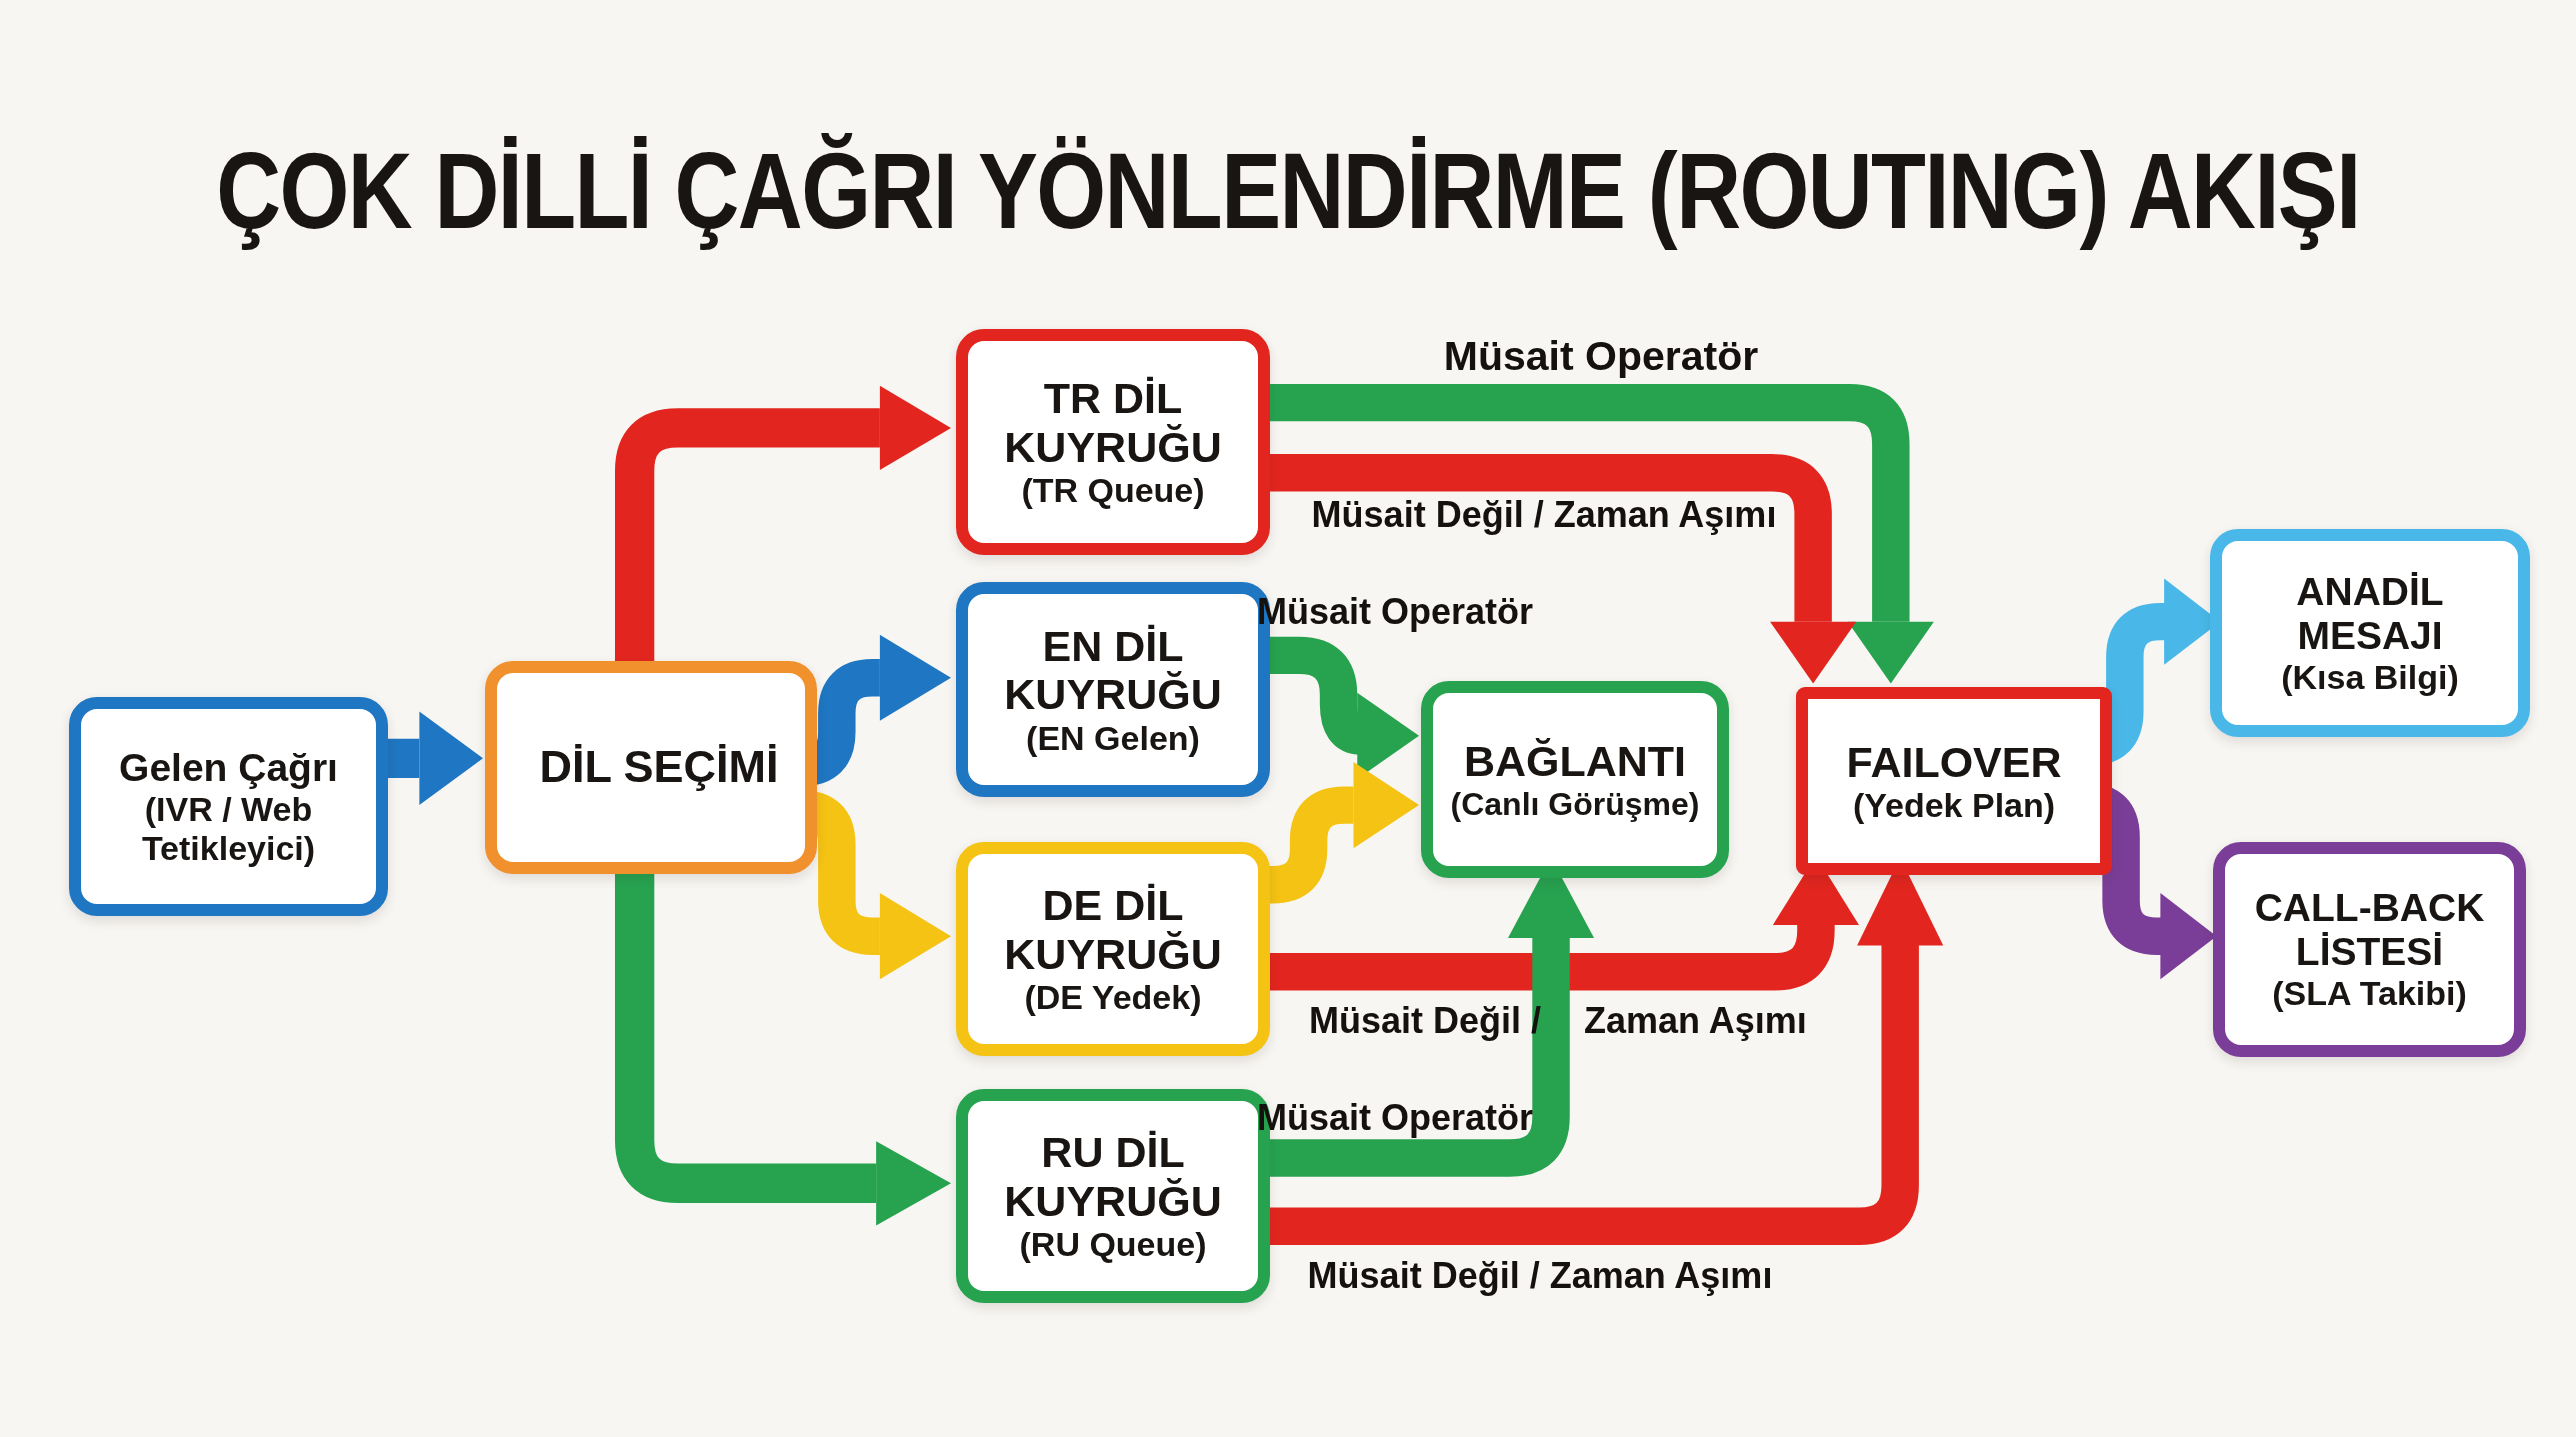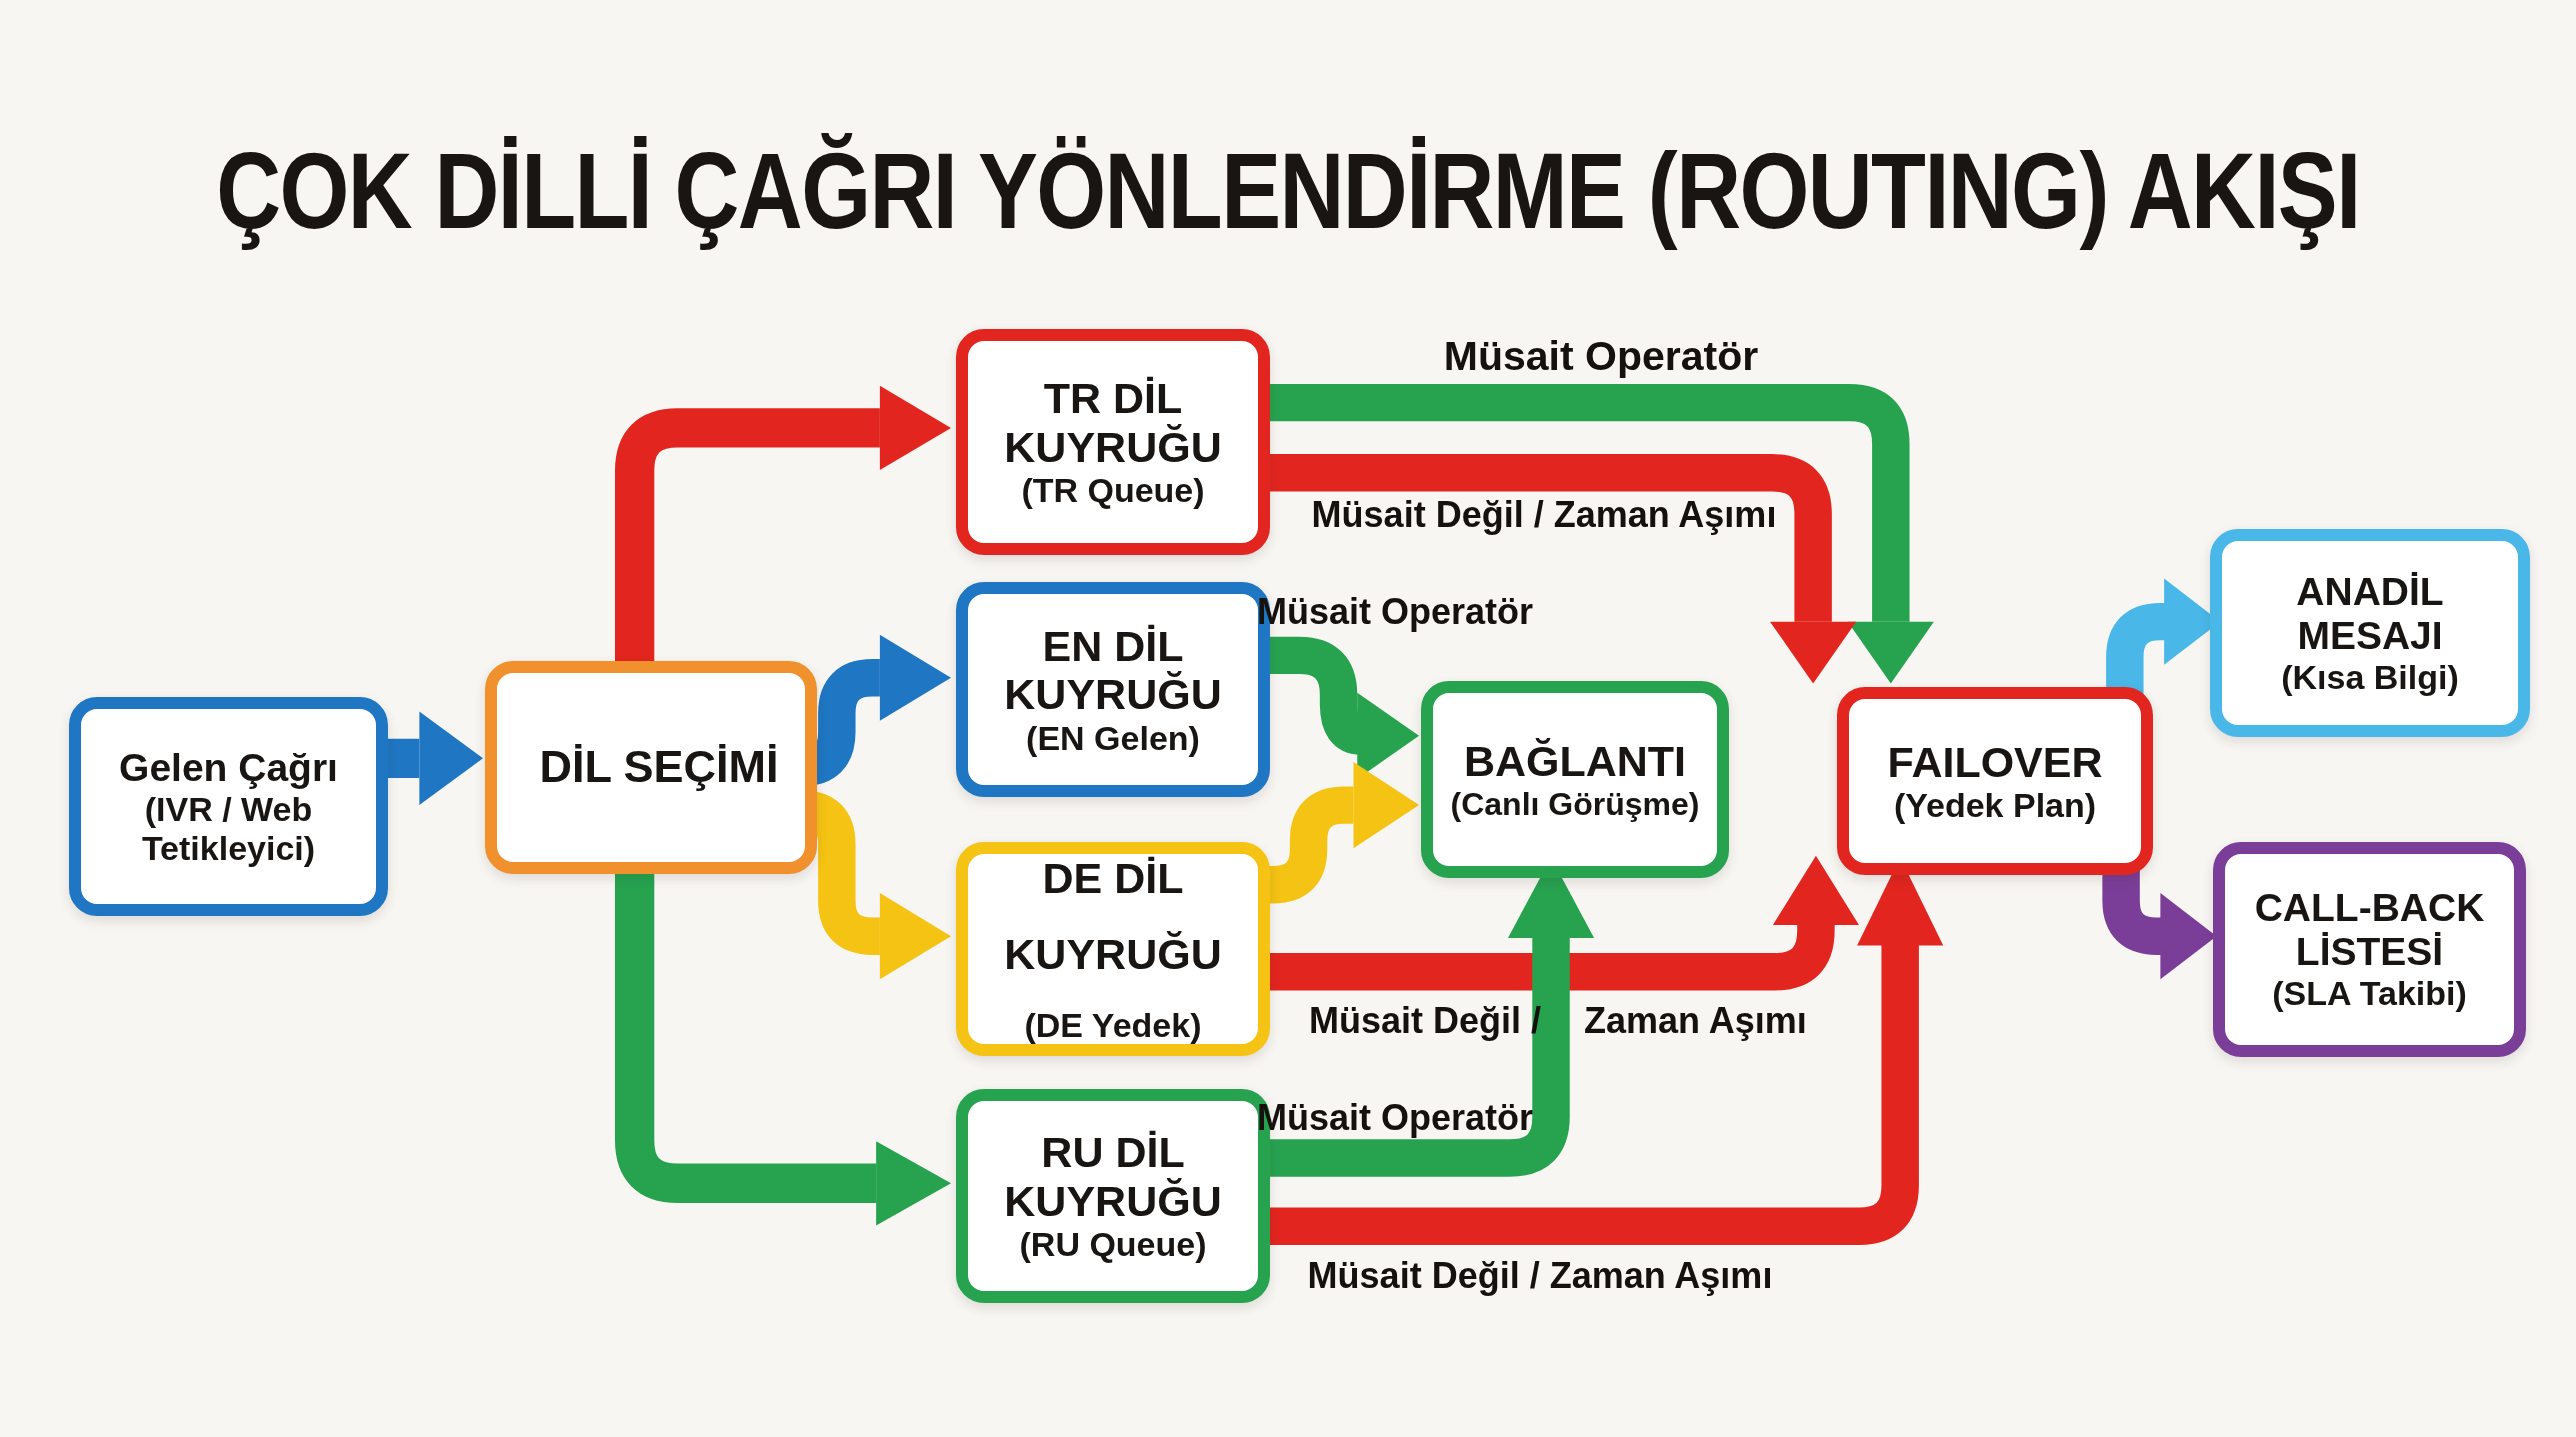--- a/index.html
+++ b/index.html
@@ -23,21 +23,21 @@
     text-align:center;line-height:1.13;
     box-shadow:0 4.7px 11.2px rgba(40,35,30,.12);
   }
   .t1{font-weight:700;font-size:43px;}
   .t2{font-weight:700;font-size:34px;}
   .big{font-size:45px;}
   .med{font-size:39px;}
   .b-blue{border-color:#1f76c2;}
   .b-orange{border-color:#f0912e;padding-left:16px;}
   .b-red{border-color:#e2261f;}
-  .b-yellow{border-color:#f4c313;justify-content:space-between;}
+  .b-yellow{border-color:#f4c313;}
   .b-green{border-color:#27a350;}
   .b-lblue{border-color:#49b8e8;}
   .b-purple{border-color:#7b3e98;}
   .elabel{
     position:absolute;font-weight:700;font-size:36px;white-space:nowrap;
     transform:translateX(-50%);color:#15110f;
   }
   .elabel-abs{
     position:absolute;font-weight:700;font-size:36px;white-space:nowrap;color:#15110f;
   }
@@ -127,21 +127,21 @@
     <div class="t1">RU DİL</div>
     <div class="t1">KUYRUĞU</div>
     <div class="t2">(RU Queue)</div>
   </div>
 
   <div class="node b-green" style="left:1421px;top:681px;width:284px;height:173px;">
     <div class="t1">BAĞLANTI</div>
     <div class="t2" style="font-size:32px;">(Canlı Görüşme)</div>
   </div>
 
-  <div class="node b-red" style="left:1837px;top:687px;width:292px;height:164px;">
+  <div class="node b-red" style="left:1796px;top:687px;width:292px;height:164px;border-radius:9px;">
     <div class="t1">FAILOVER</div>
     <div class="t2">(Yedek Plan)</div>
   </div>
 
   <div class="node b-lblue" style="left:2210px;top:529px;width:296px;height:184px;">
     <div class="t1 med">ANADİL</div>
     <div class="t1 med">MESAJI</div>
     <div class="t2">(Kısa Bilgi)</div>
   </div>
 

